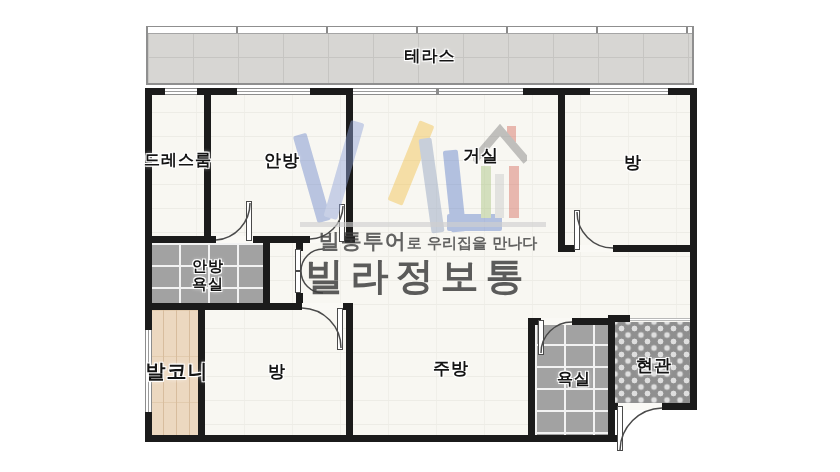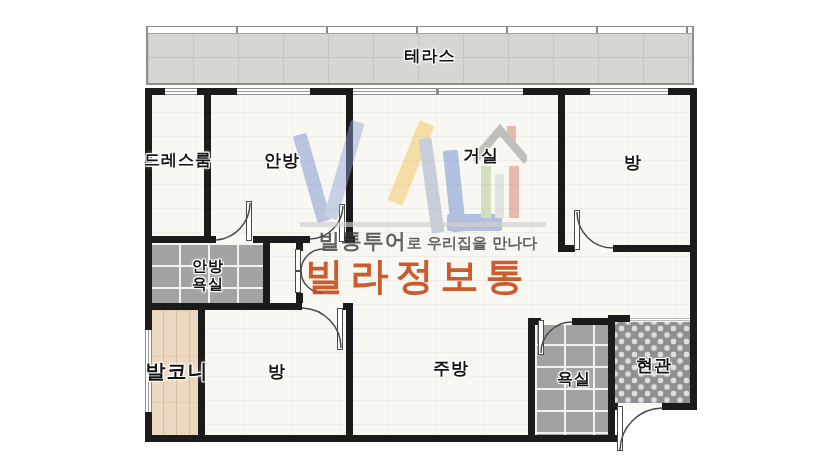--- a/index.html
+++ b/index.html
@@ -44,21 +44,21 @@
     text-shadow:-1px -1px 0 #fff,1px -1px 0 #fff,-1px 1px 0 #fff,1px 1px 0 #fff,0 0 4px #fff;}
   .label.small{font-size:15px;}
   
   .wm{position:absolute;left:0;top:0;width:840px;height:376px;pointer-events:none;}
   .wm .bar{position:absolute;border-radius:2px;}
   .tagline{position:absolute;left:428px;top:241px;transform:translate(-50%,-50%);
     white-space:nowrap;color:#3d3d3d;opacity:.8;}
   .tagline .b{font-size:21px;font-weight:bold;letter-spacing:1px;}
   .tagline .r{font-size:15px;font-weight:bold;}
   .brand{position:absolute;left:418px;top:276px;transform:translate(-50%,-50%);
-    font-size:38px;font-weight:bold;color:#c2410c;letter-spacing:7px;opacity:.85;white-space:nowrap;}
+    font-size:38px;font-weight:bold;color:#404040;letter-spacing:7px;opacity:.85;white-space:nowrap;}
   .underbar{position:absolute;left:300px;top:222px;width:246px;height:5px;background:#cfcfcf;opacity:.65;}
   svg.overlay{position:absolute;left:0;top:0;pointer-events:none;}
 </style>
 </head>
 <body>
 
 <div class="stage">
 
   <div class="abs terrace-tile" style="left:146px;top:26px;width:548px;height:59px;"></div>
   <div class="mullions" style="left:148px;top:27px;width:544px;height:7px;"></div>

